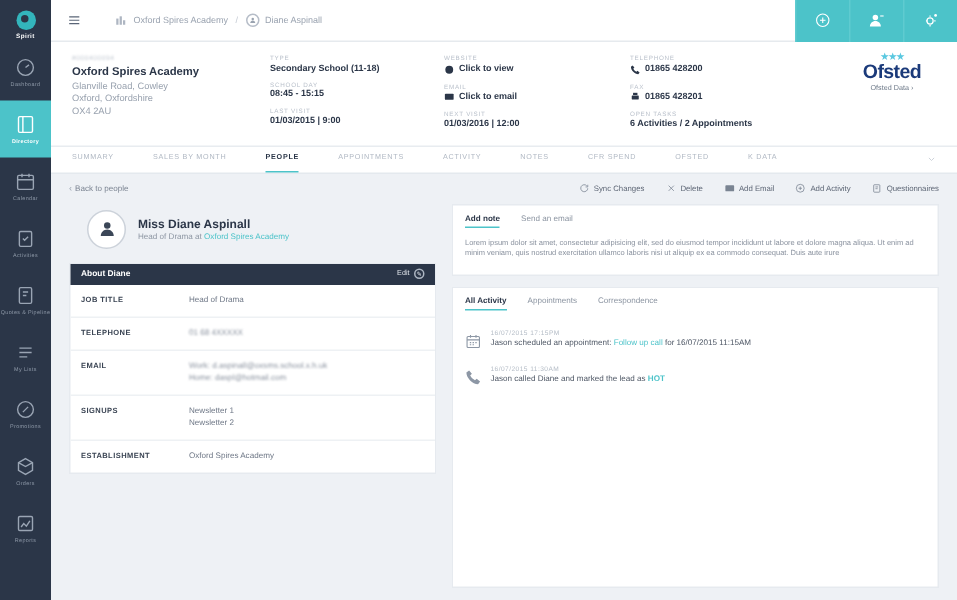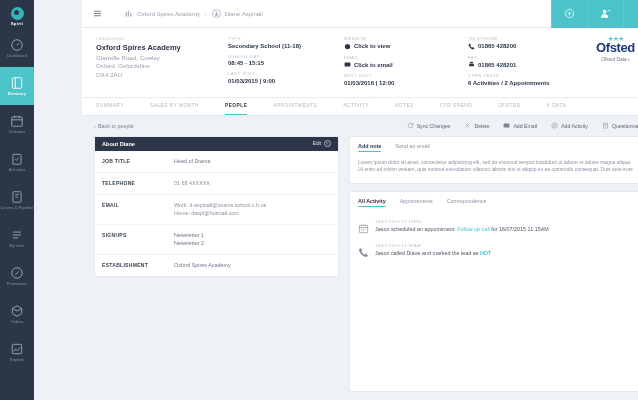--- a/index.html
+++ b/index.html
@@ -2,21 +2,21 @@
 <html><head>
 <meta charset="utf-8">
 <style>
   * { box-sizing: border-box; margin: 0; padding: 0; }
   html, body {
     width: 638px; height: 400px;
     font-family: "Liberation Sans", sans-serif;
     background: #eef1f5;
     overflow: hidden;
   }
-  .app { display: flex; width: 638px; height: 400px; gap: 48px; }
+  .app { display: flex; width: 638px; height: 400px; }
 
   
   .sidebar {
     width: 34px; background: #2b3648; flex: 0 0 34px;
     display: flex; flex-direction: column; align-items: center;
     padding-top: 3px;
   }
   .logo { width: 34px; height: 26px; display:flex; flex-direction:column;
           align-items:center; justify-content:center; }
   .logo .mark { width: 13px; height: 13px; border-radius: 50%;
@@ -427,20 +427,34 @@
               <path d="M9 9h6M9 13h5"></path>
             </svg>
           <span>Questionnaires</span>
         </div>
       </div>
     </div>
 
     <div class="content">
 
       <div class="col-left">
+        <div class="person">
+          <div class="avatar">
+            <svg viewBox="0 0 24 24" fill="currentColor">
+                <circle cx="12" cy="8" r="4"></circle>
+                <path d="M4 21c0-4.4 3.6-8 8-8s8 3.6 8 8z"></path>
+              </svg>
+          </div>
+          <div>
+            <div class="pname">Miss Diane Aspinall</div>
+            <div class="prole">
+              <span>Head of Drama at </span><a href="#">Oxford Spires Academy</a>
+            </div>
+          </div>
+        </div>
 
         <div class="card">
           <div class="card-head">
             <div class="t">About Diane</div>
             <div class="edit">
               <span>Edit</span>
               <span class="circ">✎</span>
             </div>
           </div>
           <div class="row">

